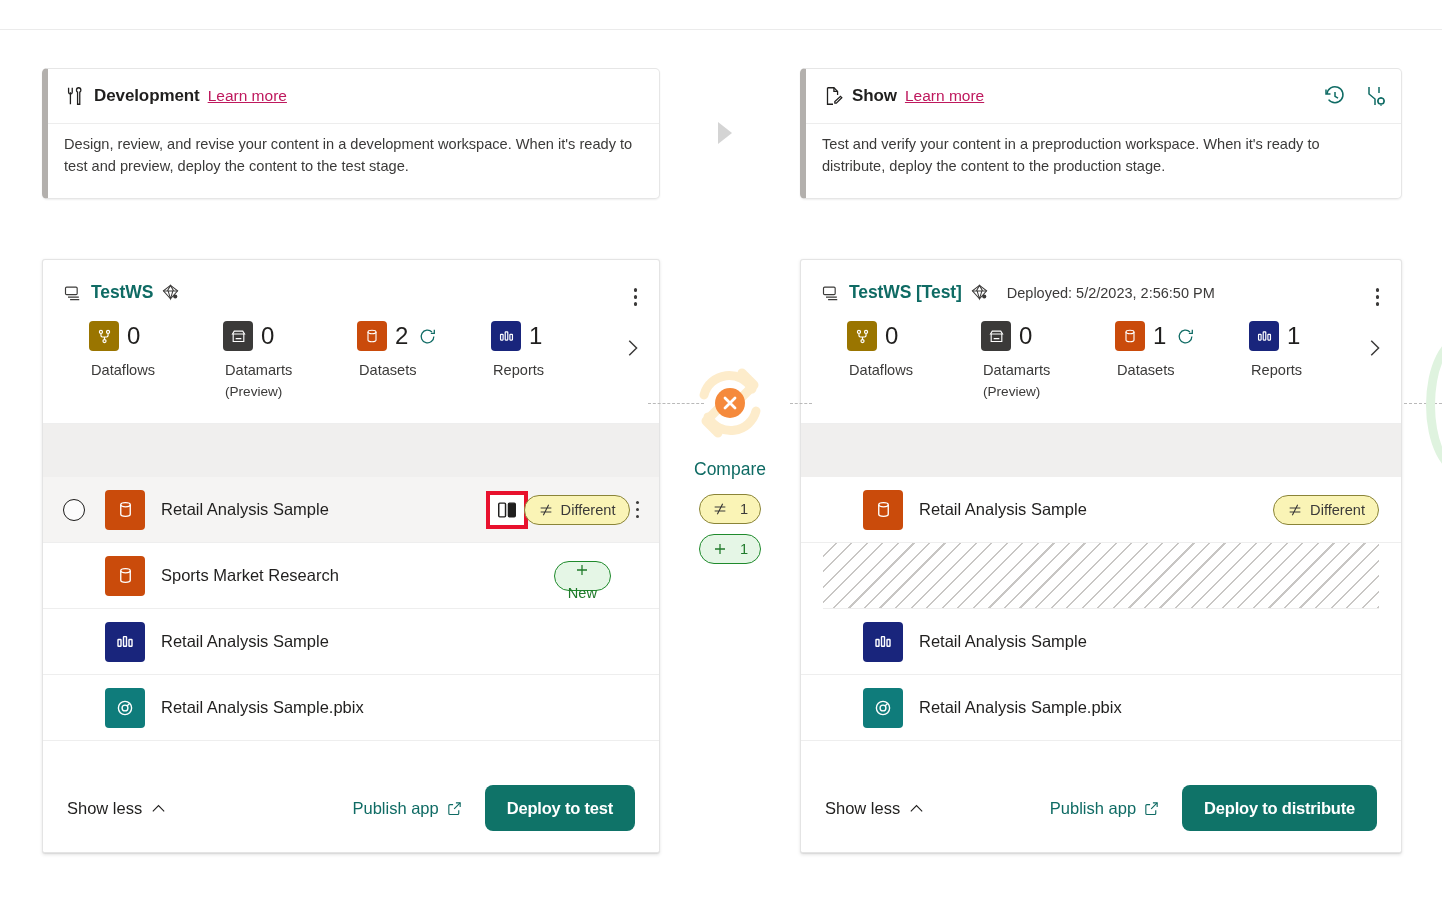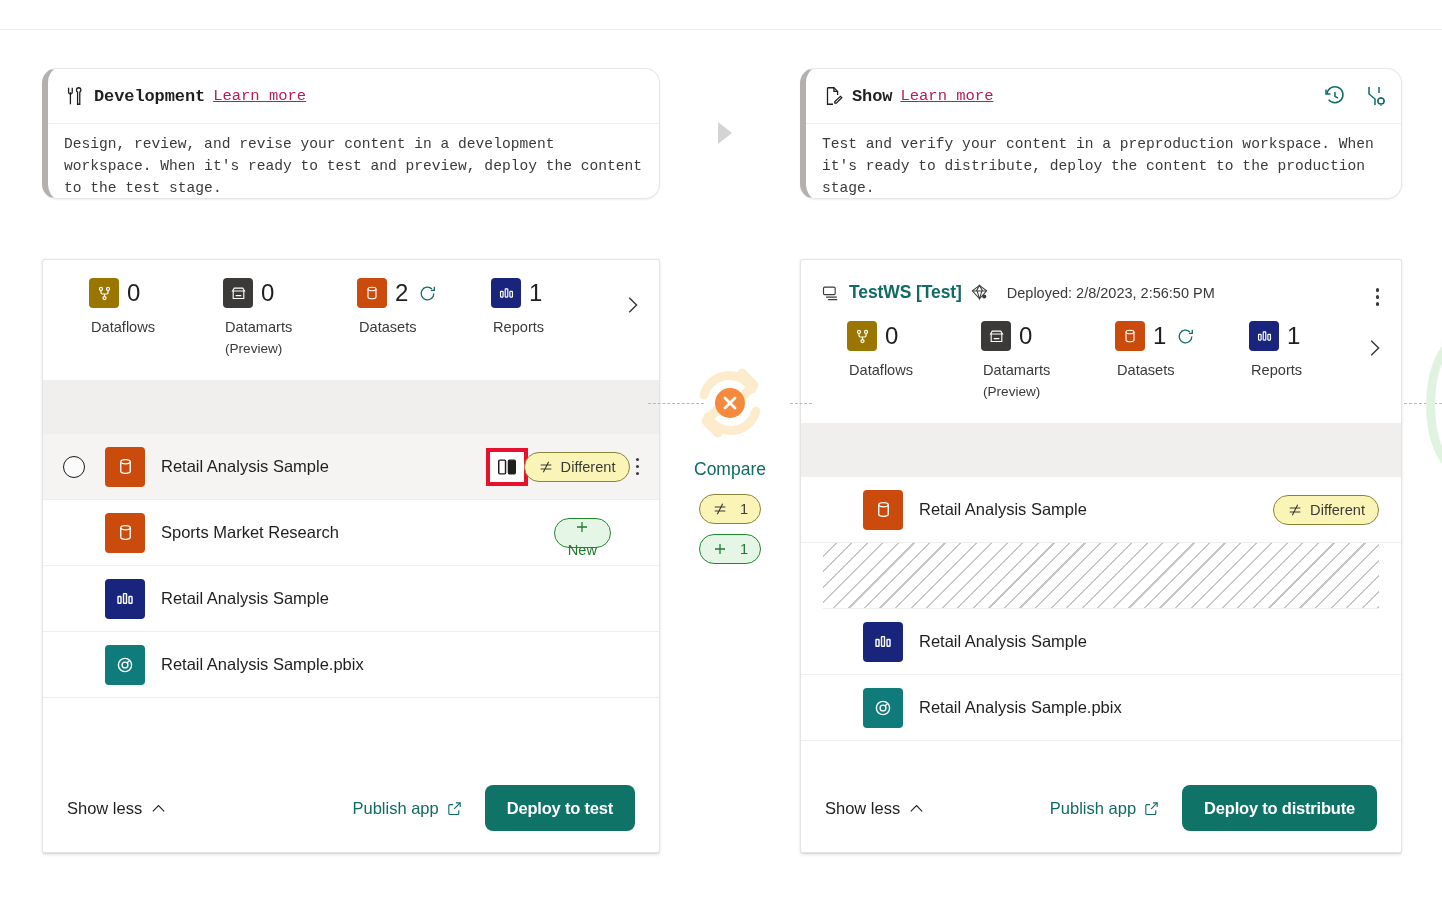--- a/index.html
+++ b/index.html
@@ -17,23 +17,22 @@
     position:absolute; left:0; top:29px; width:1442px; height:1px;
     background:#ebebeb;
   }
 
   
   .stage-card {
     position:absolute;
     background:#ffffff;
     border:1px solid #e6e6e6;
     border-left:6px solid #b3b0ad;
-    border-radius:15px;
+    border-radius:5px;
     box-shadow:0 1px 2px rgba(0,0,0,0.07);
-    font-family:Liberation Mono, monospace;
   }
   .stage-card.dev  { left:42px;  top:68px;  width:618px; height:131px; }
   .stage-card.test { left:800px; top:68px;  width:602px; height:131px; }
 
   .stage-head {
     height:55px; display:flex; align-items:center; padding:0 16px;
     border-bottom:1px solid #ededed; gap:8px; position:relative;
   }
   .stage-title {
     font-size:17px; font-weight:700; color:#201f1e; letter-spacing:-0.1px;
@@ -261,20 +260,43 @@
             <circle cx="18" cy="17" r="3.1"></circle>
             <path d="M18 13.2v1M18 20.8v1M14.4 17h1M20.6 17h1"></path>
           </svg>
         </span>
       </span>
     </div>
     <div class="stage-body">Test and verify your content in a preproduction workspace. When it's ready to distribute, deploy the content to the production stage.</div>
   </div>
 
   <div class="ws-card left">
+    <div class="ws-head">
+      <div class="ws-name-row">
+        <span class="ico">
+          <svg width="20" height="20" viewBox="0 0 24 24" fill="none" stroke="#3b3a39" stroke-width="1.4">
+            <rect x="3" y="5" width="14" height="9" rx="1.4"></rect>
+            <path d="M6 17h13M8.5 20h11"></path>
+          </svg>
+        </span>
+        <span class="ws-name">TestWS</span>
+        <span class="ico">
+          <svg width="19" height="19" viewBox="0 0 24 24" fill="none" stroke="#3b3a39" stroke-width="1.3">
+            <path d="M12 3 3 10l9 10 9-10-9-7z"></path>
+            <path d="M3 10h18M8 10l4-7 4 7M9 10l3 10 3-10"></path>
+            <circle cx="18" cy="17" r="2.6" fill="#3b3a39" stroke="none"></circle>
+          </svg>
+        </span>
+      </div>
+      <div class="kebab">
+          <i></i>
+          <i></i>
+          <i></i>
+        </div>
+    </div>
 
     <div class="stats-row">
       <div class="stat">
         <div class="stat-top">
           <span class="stat-icon" style="background:#9a7500">
             <svg width="17" height="17" viewBox="0 0 24 24" fill="none" stroke="#fff" stroke-width="1.7">
               <circle cx="7" cy="5.5" r="2.2"></circle>
                 <circle cx="17" cy="5.5" r="2.2"></circle>
                 <circle cx="12" cy="18.5" r="2.2"></circle>
               <path d="M7 7.7v3a2 2 0 0 0 2 2h6a2 2 0 0 0 2-2v-3M12 12.7v3.6"></path>
@@ -460,21 +482,21 @@
           </svg>
         </span>
         <span class="ws-name">TestWS [Test]</span>
         <span class="ico">
           <svg width="19" height="19" viewBox="0 0 24 24" fill="none" stroke="#3b3a39" stroke-width="1.3">
             <path d="M12 3 3 10l9 10 9-10-9-7z"></path>
             <path d="M3 10h18M8 10l4-7 4 7M9 10l3 10 3-10"></path>
             <circle cx="18" cy="17" r="2.6" fill="#3b3a39" stroke="none"></circle>
           </svg>
         </span>
-        <span class="ws-deployed">Deployed: 2/8/2023, 2:56:50 PM</span>
+        <span class="ws-deployed">Deployed: 5/2/2023, 2:56:50 PM</span>
       </div>
       <div class="kebab">
           <i></i>
           <i></i>
           <i></i>
         </div>
     </div>
 
     <div class="stats-row">
       <div class="stat">

